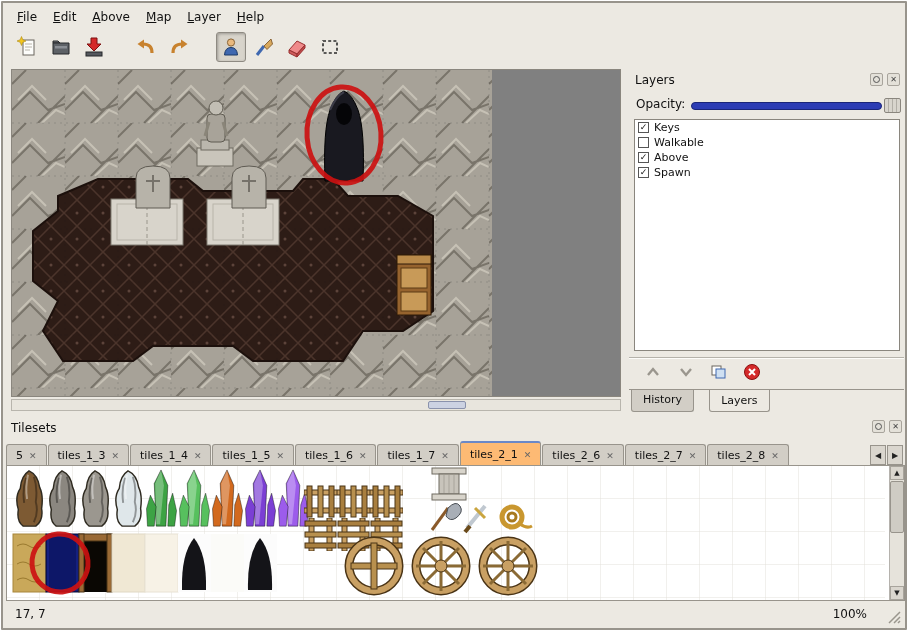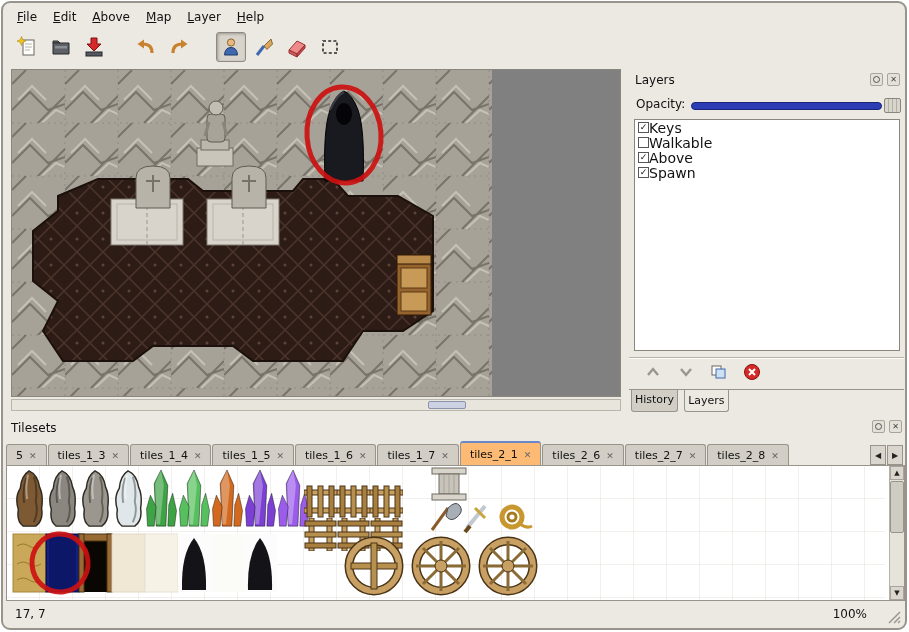--- a/index.html
+++ b/index.html
@@ -1,19 +1,19 @@
 <!DOCTYPE html>
 <html><head>
 <meta charset="utf-8">
 <style>
   *{box-sizing:border-box;margin:0;padding:0}
   html,body{width:909px;height:632px;background:#fff;overflow:hidden;
     font-family:"DejaVu Sans","Liberation Sans",sans-serif;font-size:12px;color:#111}
   .window{position:absolute;left:1px;top:1px;width:906px;height:629px;border:2px solid #98948c;
-    border-radius:9px;background:#ece9e2;overflow:hidden}
+    border-radius:1px;background:#ece9e2;overflow:hidden}
 
   
   .menubar{position:absolute;left:6px;top:4px;display:flex}
   .menu-item{display:inline-block;padding:3px 8px;cursor:default}
   .menu-item::first-letter{text-decoration:underline}
 
   
   .toolbar{position:absolute;left:10px;top:26px;height:36px;display:flex;align-items:center;gap:3px}
   .tbtn{width:30px;height:30px;border:1px solid transparent;border-radius:3px;
     display:flex;align-items:center;justify-content:center;background:transparent}
@@ -36,31 +36,31 @@
   
   .layers-panel{position:absolute;left:626px;top:66px;width:275px;height:346px}
   .layers-panel .btn-float{right:21px;top:4px}
   .layers-panel .btn-close{right:4px;top:4px}
   .opacity-label{position:absolute;left:7px;top:28px}
   .opacity-slider{position:absolute;left:62px;right:22px;top:33px;height:8px;background:#2c3cb4;
     border:1px solid #1a2578;border-radius:4px}
   .slider-handle{position:absolute;right:3px;top:29px;width:17px;height:15px;border:1px solid #8a867e;border-radius:2px;
     background:repeating-linear-gradient(90deg,#d8d5cd 0 3px,#b2afa7 3px 4px)}
   .layer-list{position:absolute;left:5px;top:50px;width:266px;height:232px;background:#fff;border:1px solid #8a867e;overflow:hidden}
-  .layer-row{display:flex;align-items:center;height:15px;padding-left:3px;font-size:14px}
+  .layer-row{display:flex;align-items:center;gap:5px;height:15px;padding-left:3px;font-size:11px}
   .layer-row.selected{background:#000080;color:#fff}
   .checkbox{width:11px;height:11px;min-width:11px;background:#fff;border:1px solid #555;font-size:9px;color:#111;
     display:flex;align-items:center;justify-content:center;line-height:1}
   .checkbox.checked::after{content:"✓";font-weight:bold}
   .layer-sep{position:absolute;left:0;right:0;top:288px;height:2px;border-top:1px solid #b5b2aa;border-bottom:1px solid #fdfcf9}
   .layer-btns{position:absolute;left:12px;top:293px;display:flex;gap:9px}
   .lbtn{width:24px;height:20px;display:flex;align-items:center;justify-content:center;border:1px solid transparent;border-radius:2px}
   .ltabbar{position:absolute;left:0;right:0;top:320px;border-top:1px solid #98948c;display:flex;padding-left:2px}
-  .ltab{padding:3px 3px 4px;font-size:11px;border:1px solid #98948c;border-top:none;background:#d2cec6;
-    border-radius:0 0 3px 3px;margin-right:6px}
+  .ltab{padding:3px 11px 4px;font-size:11px;border:1px solid #98948c;border-top:none;background:#d2cec6;
+    border-radius:0 0 3px 3px;margin-right:15px}
   .ltab.active{background:#ece9e2;padding-top:4px}
 
   
   .tilesets-panel{position:absolute;left:2px;top:414px;width:901px;height:188px}
   .tilesets-panel .btn-float{right:21px;top:3px}
   .tilesets-panel .btn-close{right:4px;top:3px}
   .ts-tabbar{position:absolute;left:1px;top:24px;right:40px;height:25px;display:flex;align-items:flex-end;overflow:hidden}
   .ts-tab{display:flex;align-items:center;gap:6px;height:22px;padding:0 9px;border:1px solid #98948c;border-bottom:none;
     background:#d2cec6;border-radius:3px 3px 0 0;font-size:11px;margin-right:1px;white-space:nowrap}
   .ts-tab.active{background:#fdba74;height:25px;border-top:2px solid #6a88c8}

